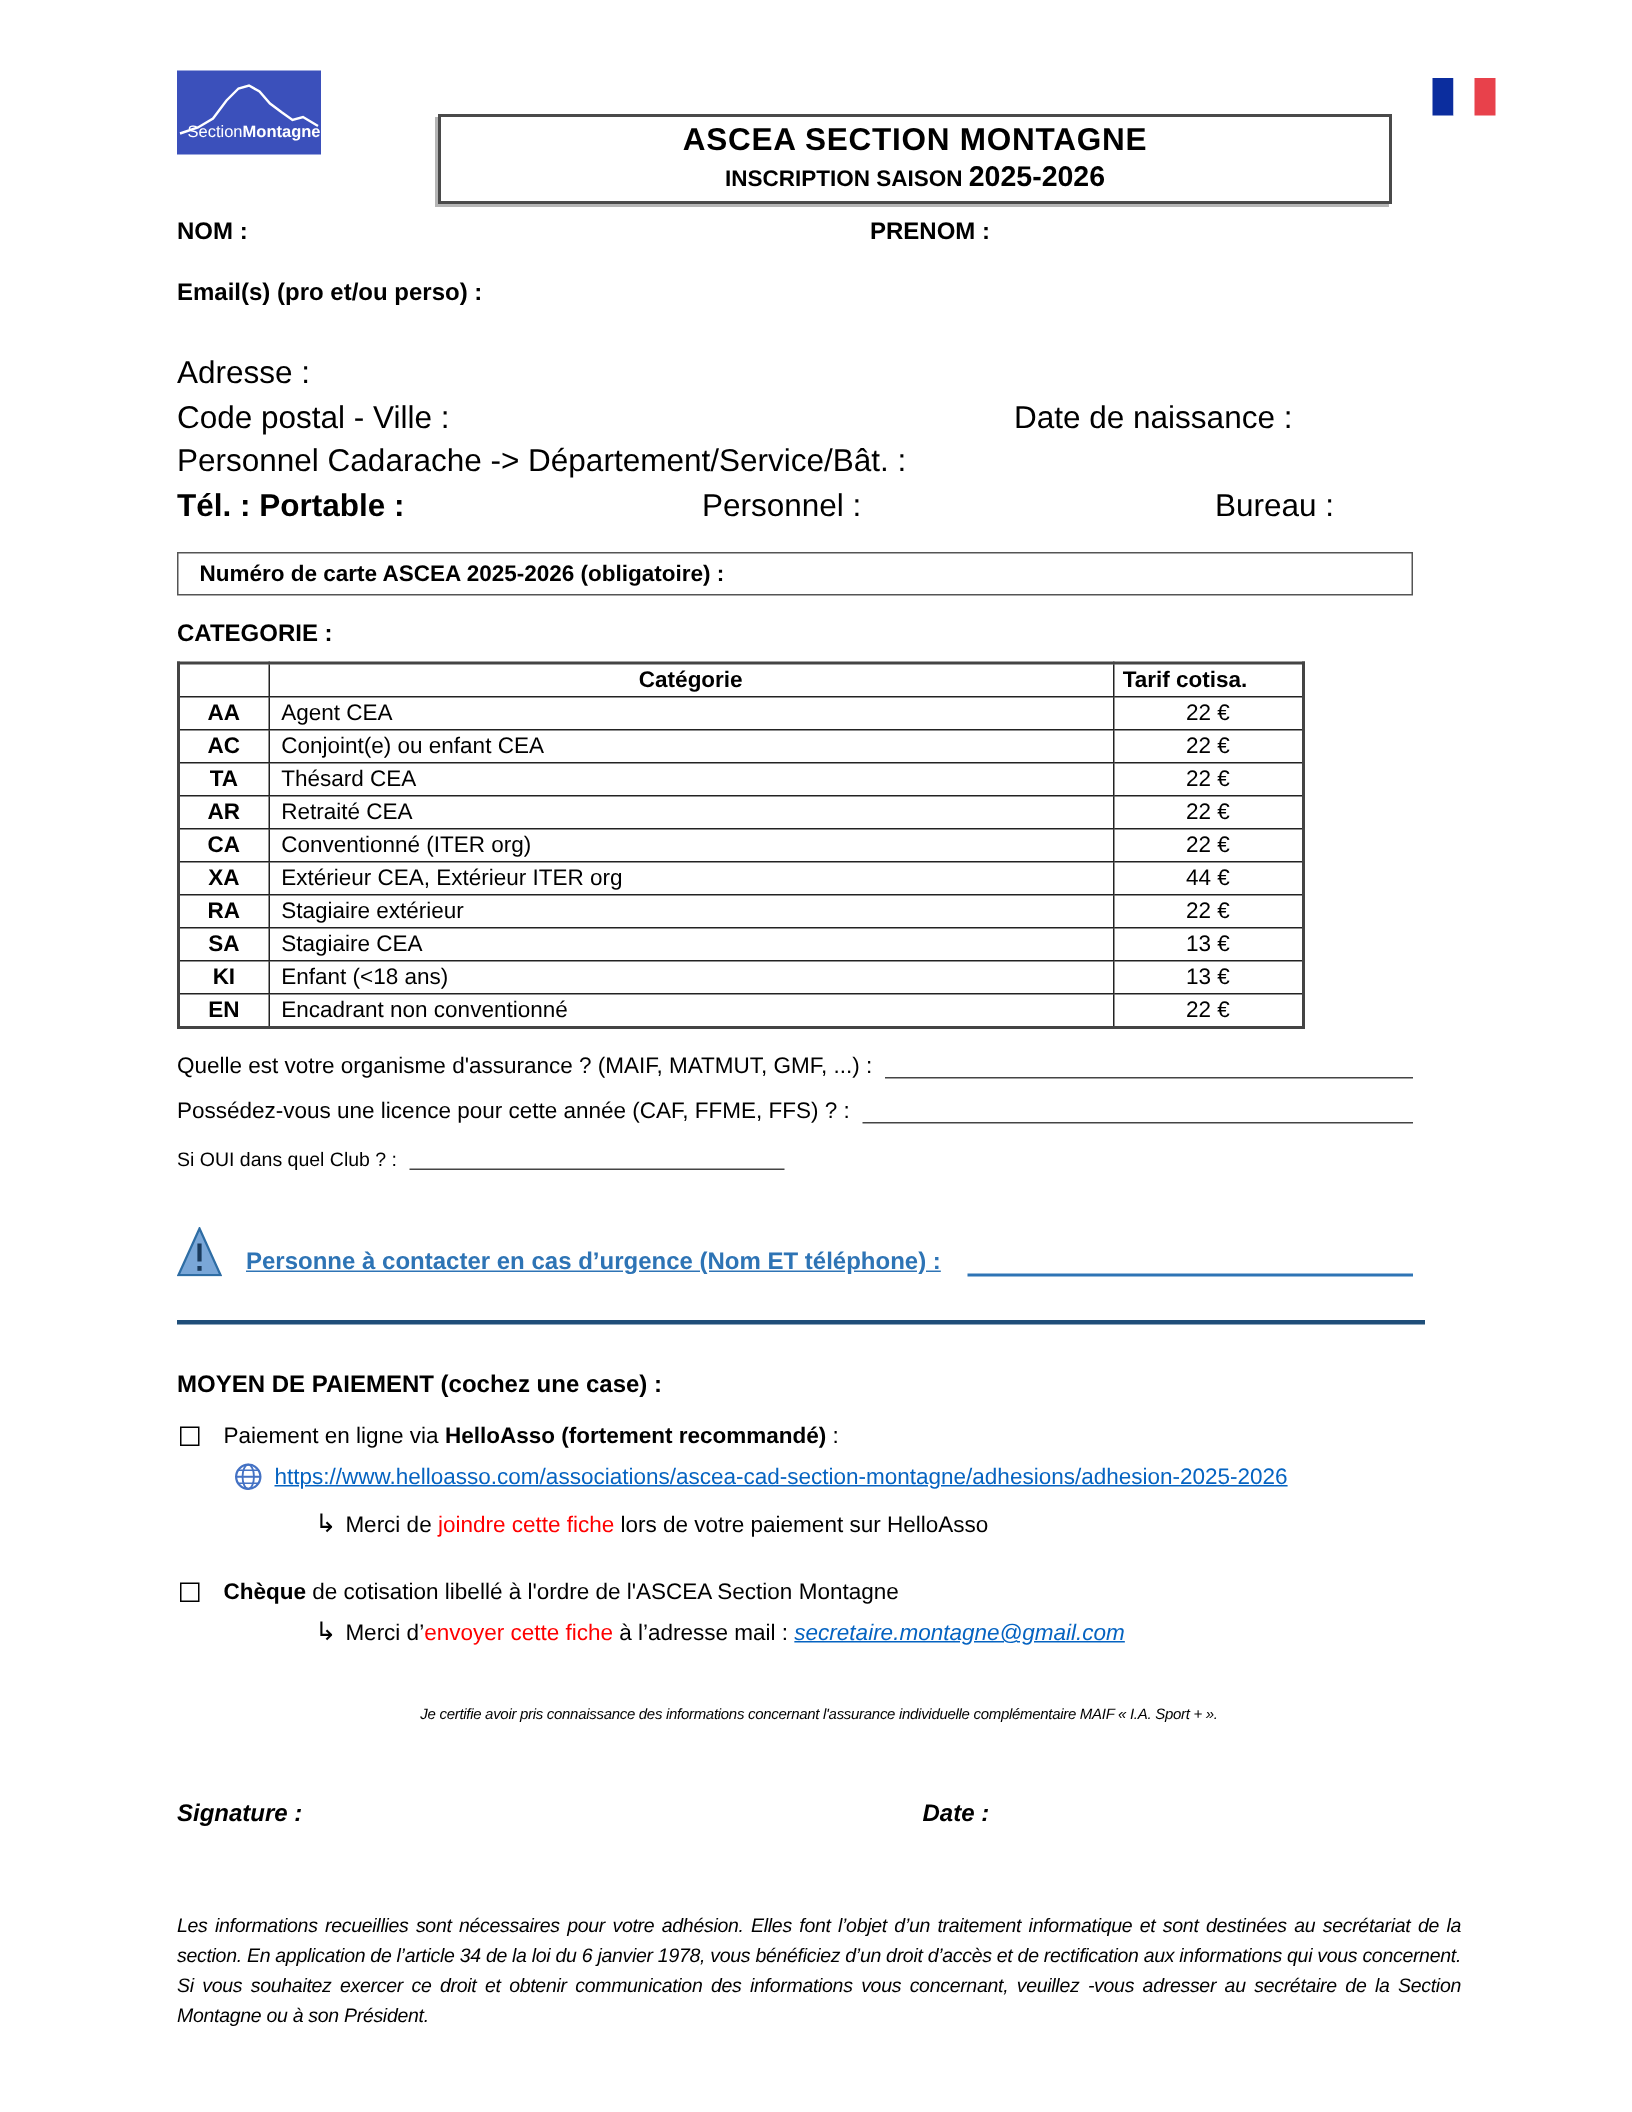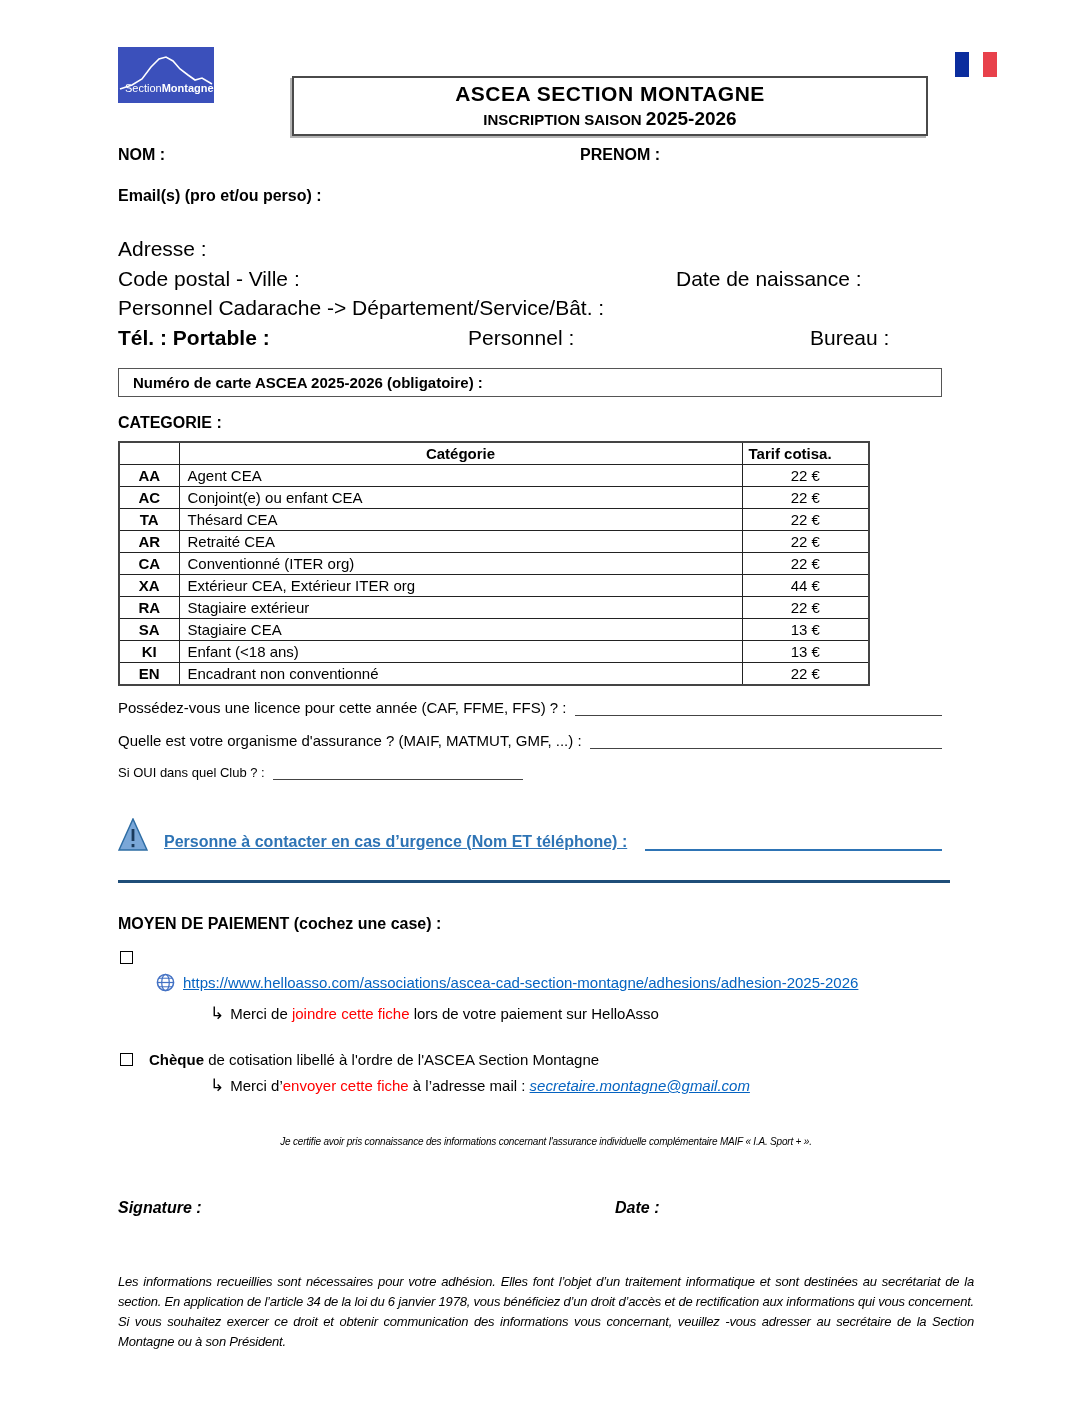--- a/index.html
+++ b/index.html
@@ -179,26 +179,26 @@
             <td class="col-tarif">13 €</td>
           </tr>
       <tr>
             <td class="col-code">EN</td>
             <td class="col-label">Encadrant non conventionné</td>
             <td class="col-tarif">22 €</td>
           </tr>
     </tbody>
       </table>
 
+    <div class="qrow" style="margin-top:16px">
+      <span>Quelle est votre organisme d'assurance ? (MAIF, MATMUT, GMF, ...) :</span>
+      <span class="fill"></span>
+    </div>
     <div class="qrow" style="margin-top:13px">
       <span>Possédez-vous une licence pour cette année (CAF, FFME, FFS) ? :</span>
-      <span class="fill"></span>
-    </div>
-    <div class="qrow" style="margin-top:16px">
-      <span>Quelle est votre organisme d'assurance ? (MAIF, MATMUT, GMF, ...) :</span>
       <span class="fill"></span>
     </div>
     <div class="qrow small" style="margin-top:14px">
       <span>Si OUI dans quel Club ? :</span>
       <span class="fill short"></span>
     </div>
 
     <div class="urgence-row" style="margin-top:38px">
       <svg class="warn" width="30" height="33" viewBox="0 0 30 33">
         <polygon points="15,1 29,32 1,32" fill="#7aa7d8" stroke="#2e6da4" stroke-width="1.5"></polygon>
@@ -207,20 +207,21 @@
       </svg>
       <span class="urgence-label">Personne à contacter en cas d’urgence (Nom ET téléphone) :</span>
       <span class="urgence-fill"></span>
     </div>
     <div class="blue-rule" style="margin-top:29px"></div>
 
     <div class="sect" style="margin-top:32px">MOYEN DE PAIEMENT (cochez une case) :</div>
 
     <div class="chk-row" style="margin-top:16px">
       <span class="checkbox"></span>
+      <span><span>Paiement en ligne via </span><span class="b">HelloAsso (fortement recommandé)</span><span> :</span></span>
     </div>
     <div class="link-row" style="margin-top:9px">
       <svg width="19" height="19" viewBox="0 0 20 20">
         <circle cx="10" cy="10" r="8.5" fill="none" stroke="#4472c4" stroke-width="1.6"></circle>
         <ellipse cx="10" cy="10" rx="4" ry="8.5" fill="none" stroke="#4472c4" stroke-width="1.3"></ellipse>
         <line x1="1.5" y1="10" x2="18.5" y2="10" stroke="#4472c4" stroke-width="1.3"></line>
         <line x1="3" y1="5.5" x2="17" y2="5.5" stroke="#4472c4" stroke-width="1.1"></line>
         <line x1="3" y1="14.5" x2="17" y2="14.5" stroke="#4472c4" stroke-width="1.1"></line>
       </svg>
       <a class="link" href="#">https://www.helloasso.com/associations/ascea-cad-section-montagne/adhesions/adhesion-2025-2026</a>

